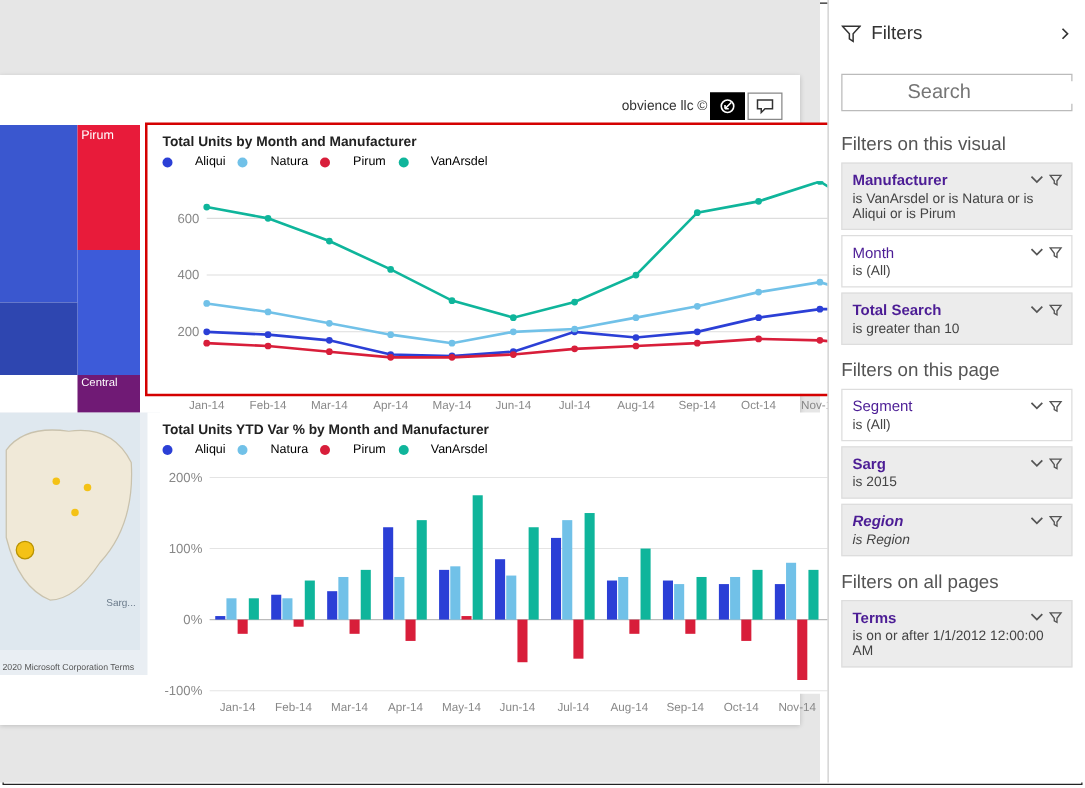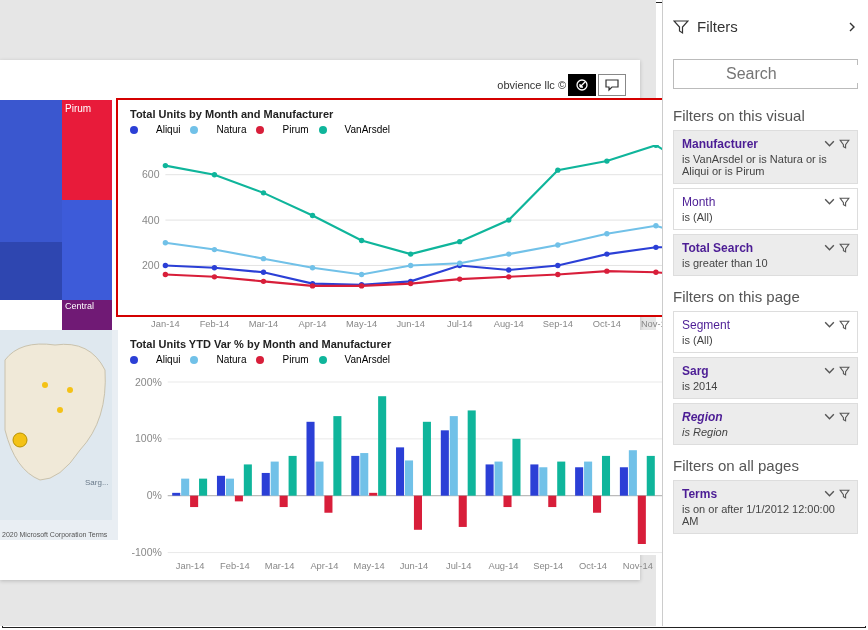--- a/index.html
+++ b/index.html
@@ -342,21 +342,21 @@
           <path d="M2 4 L6 8 L10 4" fill="none" stroke="#555" stroke-width="1.3"></path>
         </svg>
       <svg viewBox="0 0 12 12">
           <path d="M2 3 H10 L7 7 V10 L5 9 V7 Z" fill="none" stroke="#555" stroke-width="1"></path>
         </svg>
     </div>
   </div>
 
   <div class="filter-card applied">
     <div class="fname">Sarg</div>
-    <div class="fdesc">is 2014</div>
+    <div class="fdesc">is 2015</div>
     <div class="card-icons">
       <svg viewBox="0 0 12 12">
           <path d="M2 4 L6 8 L10 4" fill="none" stroke="#555" stroke-width="1.3"></path>
         </svg>
       <svg viewBox="0 0 12 12">
           <path d="M2 3 H10 L7 7 V10 L5 9 V7 Z" fill="none" stroke="#555" stroke-width="1"></path>
         </svg>
     </div>
   </div>
 

